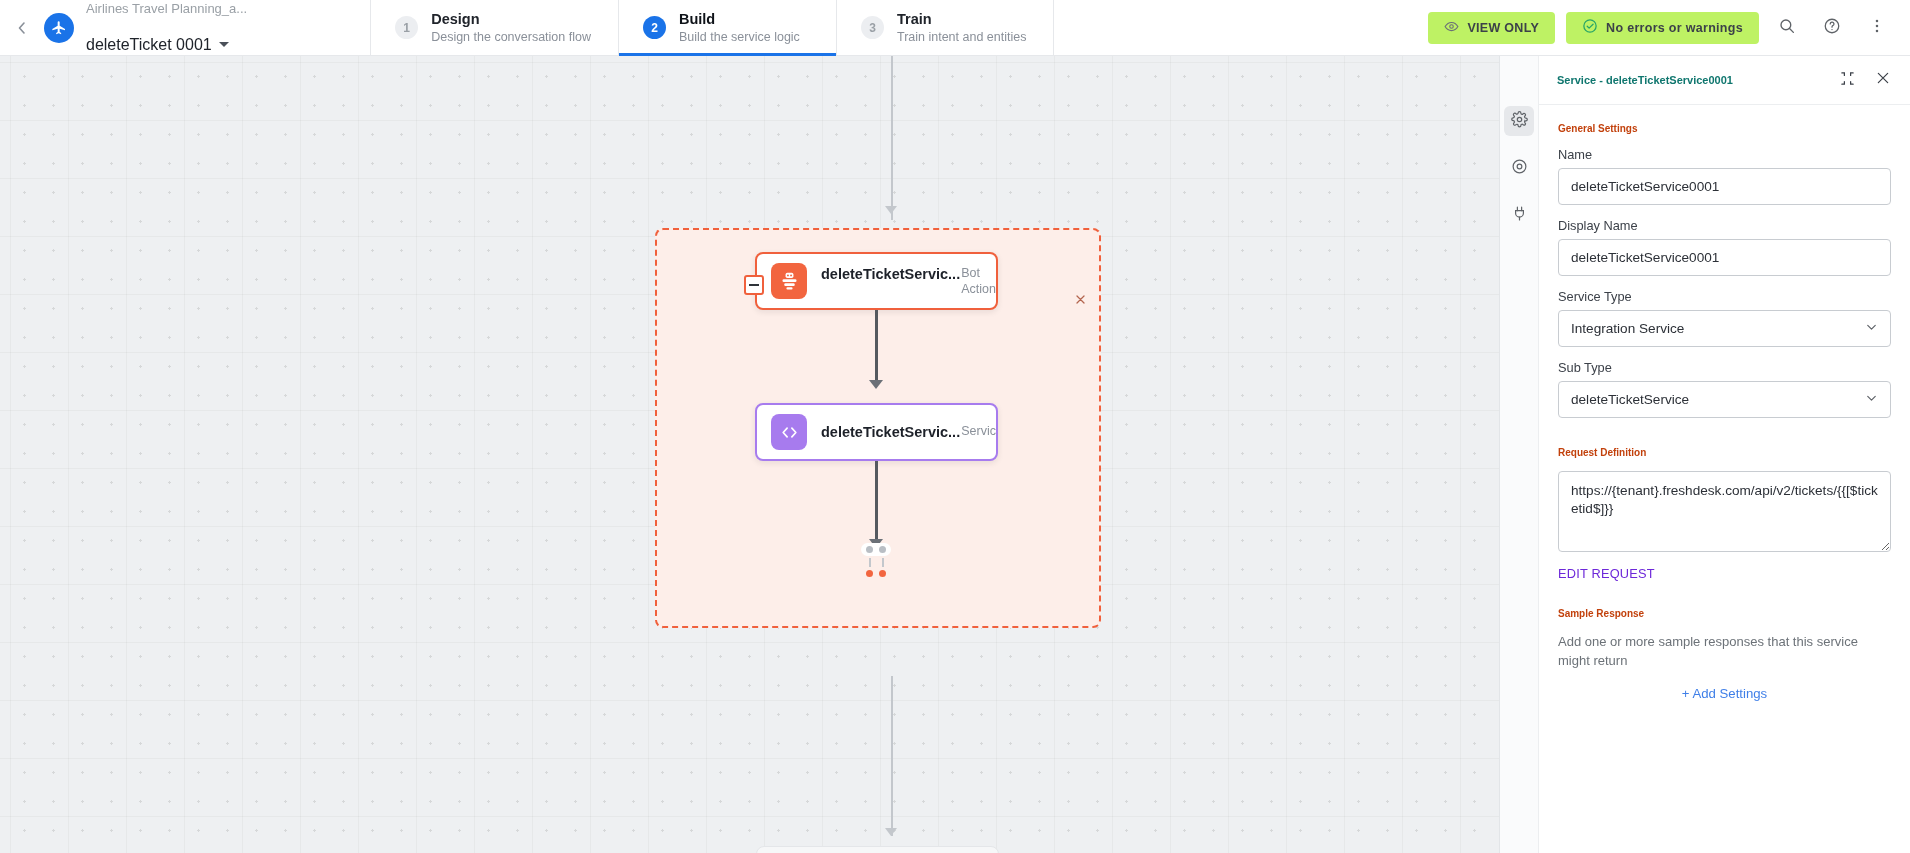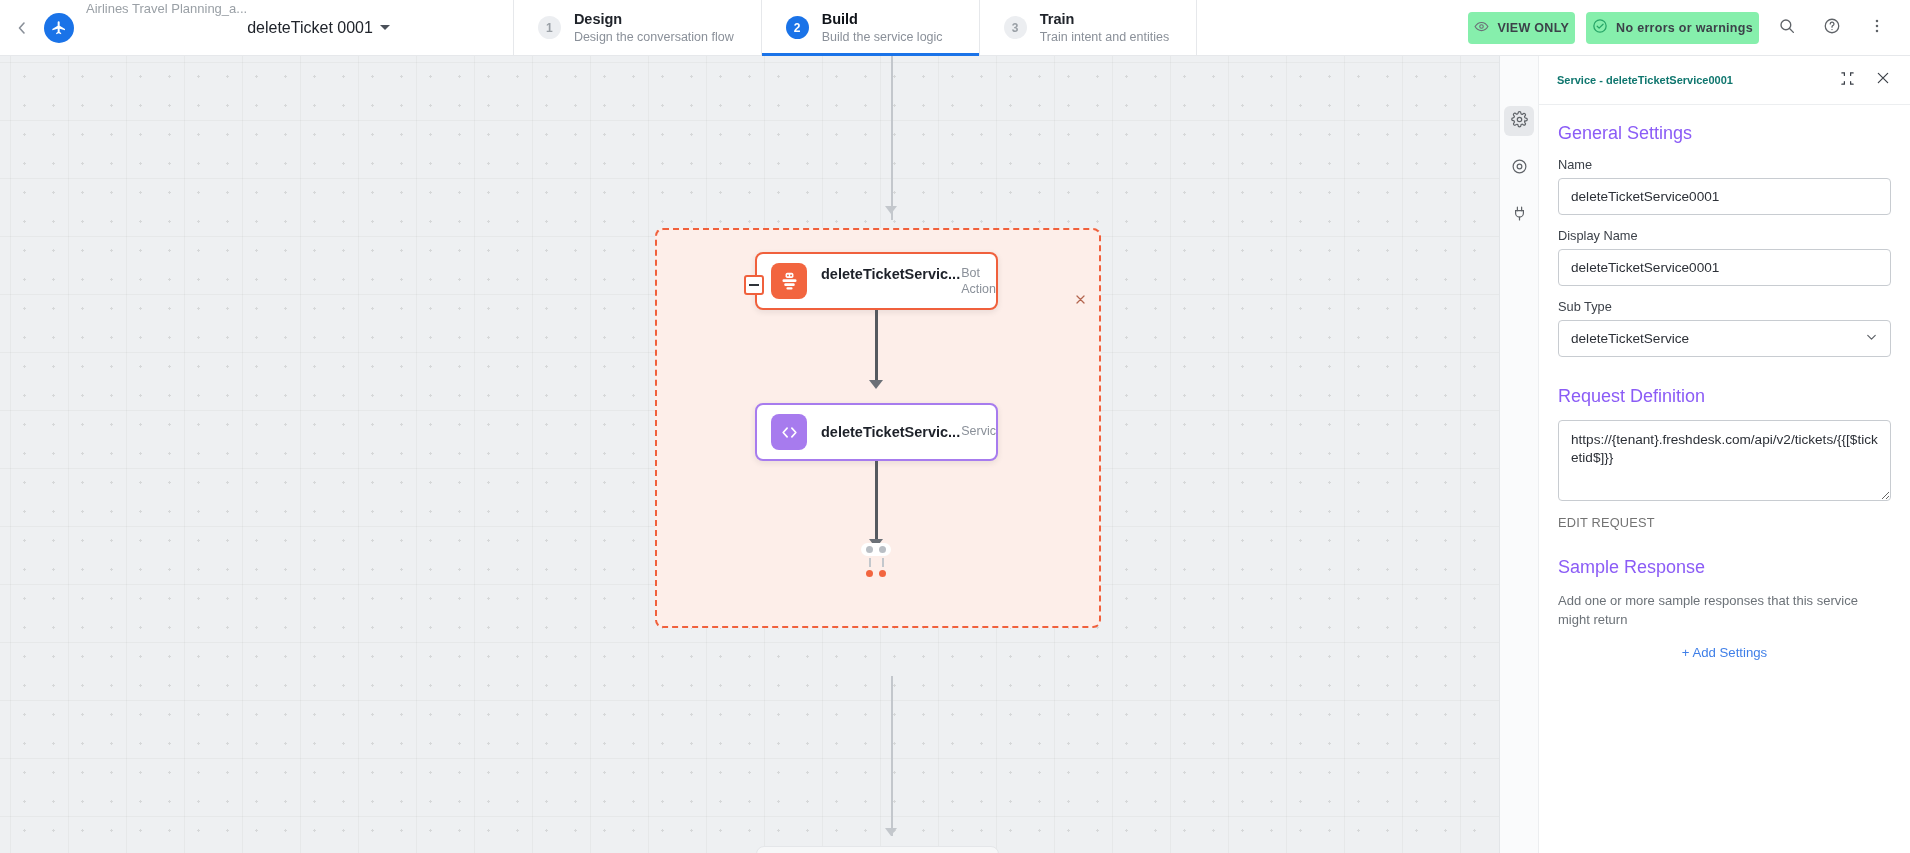--- a/index.html
+++ b/index.html
@@ -25,21 +25,21 @@
   }
   .back-btn svg { display: block; }
   .app-logo {
     width: 30px; height: 30px; border-radius: 50%;
     background: #1a73e8;
     display: flex; align-items: center; justify-content: center;
     align-self: center; flex: none;
     box-shadow: 0 0 0 2px #fff;
   }
   .brand-block {
-    display: flex; flex-direction: row; justify-content: space-between;
+    display: flex; flex-direction: column; justify-content: space-between;
     margin-left: 12px; padding-right: 16px;
   }
   .brand-sub {
     font-size: 13px; color: #9aa0a6; line-height: 17px;
     max-width: 230px; white-space: nowrap; overflow: hidden;
   }
   .brand-main {
     font-size: 16px; color: #20242b; line-height: 21px;
     display: flex; align-items: center; gap: 7px;
   }
@@ -79,22 +79,22 @@
     content: ""; position: absolute; left: 0; right: 0; bottom: -1px;
     height: 3px; background: #1a73e8;
   }
 
   .top-right {
     margin-left: auto; display: flex; align-items: center; gap: 11px;
     padding-right: 16px;
   }
   .pill {
     display: flex; align-items: center; gap: 8px;
-    height: 32px; padding: 0 6px; border-radius: 4px;
-    background: #86efac; font-size: 12.5px; font-weight: bold;
+    height: 32px; padding: 0 16px; border-radius: 4px;
+    background: #bef264; font-size: 12.5px; font-weight: bold;
     color: #3c4149; letter-spacing: .3px; cursor: pointer;
     white-space: nowrap;
   }
   .icon-btn {
     width: 34px; height: 34px; border-radius: 50%;
     display: flex; align-items: center; justify-content: center;
     color: #5f6368; cursor: pointer;
   }
 
   
@@ -248,21 +248,21 @@
     display: flex; align-items: center; justify-content: center;
   }
 
   .panel-scroll {
     flex: 1; overflow-y: auto; padding: 18px 19px 26px 19px;
   }
   .panel-scroll::-webkit-scrollbar { width: 6px; }
   .panel-scroll::-webkit-scrollbar-thumb { background: #d3d7db; border-radius: 3px; }
 
   .sec-title {
-    font-size: 18px; font-weight: normal; color: #8b5cf6;
+    font-size: 10px; font-weight: bold; color: #c2410c;
     margin-bottom: 13px;
   }
   .field { margin-bottom: 13px; }
   .field-label {
     font-size: 12.8px; color: #3c4149; margin-bottom: 6px; display: block;
   }
   .input, .select {
     width: 100%; height: 37px; border: 1px solid #c8ccd1; border-radius: 4px;
     background: #fff; font-size: 13.6px; color: #2c3037;
     padding: 0 12px; font-family: "Liberation Sans", sans-serif;
@@ -277,21 +277,21 @@
 
   .sec-spacer { height: 16px; }
   .textarea {
     width: 100%; height: 81px; border: 1px solid #c8ccd1; border-radius: 4px;
     background: #fff; font-size: 13.6px; color: #2c3037; line-height: 18px;
     padding: 10px 12px; resize: vertical;
     font-family: "Liberation Sans", sans-serif; outline: none;
   }
   .link-action {
     display: inline-block; margin-top: 10px;
-    font-size: 12.8px; color: #737373; letter-spacing: .2px; cursor: pointer;
+    font-size: 12.8px; color: #6d28d9; letter-spacing: .2px; cursor: pointer;
   }
   .muted-text {
     font-size: 13px; color: #6c7278; line-height: 19px; margin-top: 4px;
   }
   .center-link {
     display: block; text-align: center; margin-top: 16px;
     font-size: 13.2px; color: #3f7fe8; cursor: pointer;
   }
 </style>
 </head>
@@ -524,20 +524,31 @@
       <div class="field">
         <label class="field-label">Name</label>
         <input class="input" type="text" value="deleteTicketService0001" style="">
       </div>
 
       <div class="field">
         <label class="field-label">Display Name</label>
         <input class="input" type="text" value="deleteTicketService0001" style="">
       </div>
 
+      <div class="field">
+        <label class="field-label">Service Type</label>
+        <div class="select-wrap">
+          <input class="select" readonly="" value="Integration Service" style="">
+          <span class="select-caret">
+            <svg width="15" height="15" viewBox="0 0 24 24" fill="none" stroke="currentColor" stroke-width="1.9">
+              <path d="M6 9.5l6 6 6-6" stroke-linecap="round" stroke-linejoin="round"></path>
+            </svg>
+          </span>
+        </div>
+      </div>
 
 
       <div class="field">
         <label class="field-label">Sub Type</label>
         <div class="select-wrap">
           <input class="select" readonly="" value="deleteTicketService" style="">
           <span class="select-caret">
             <svg width="15" height="15" viewBox="0 0 24 24" fill="none" stroke="currentColor" stroke-width="1.9">
               <path d="M6 9.5l6 6 6-6" stroke-linecap="round" stroke-linejoin="round"></path>
             </svg>

